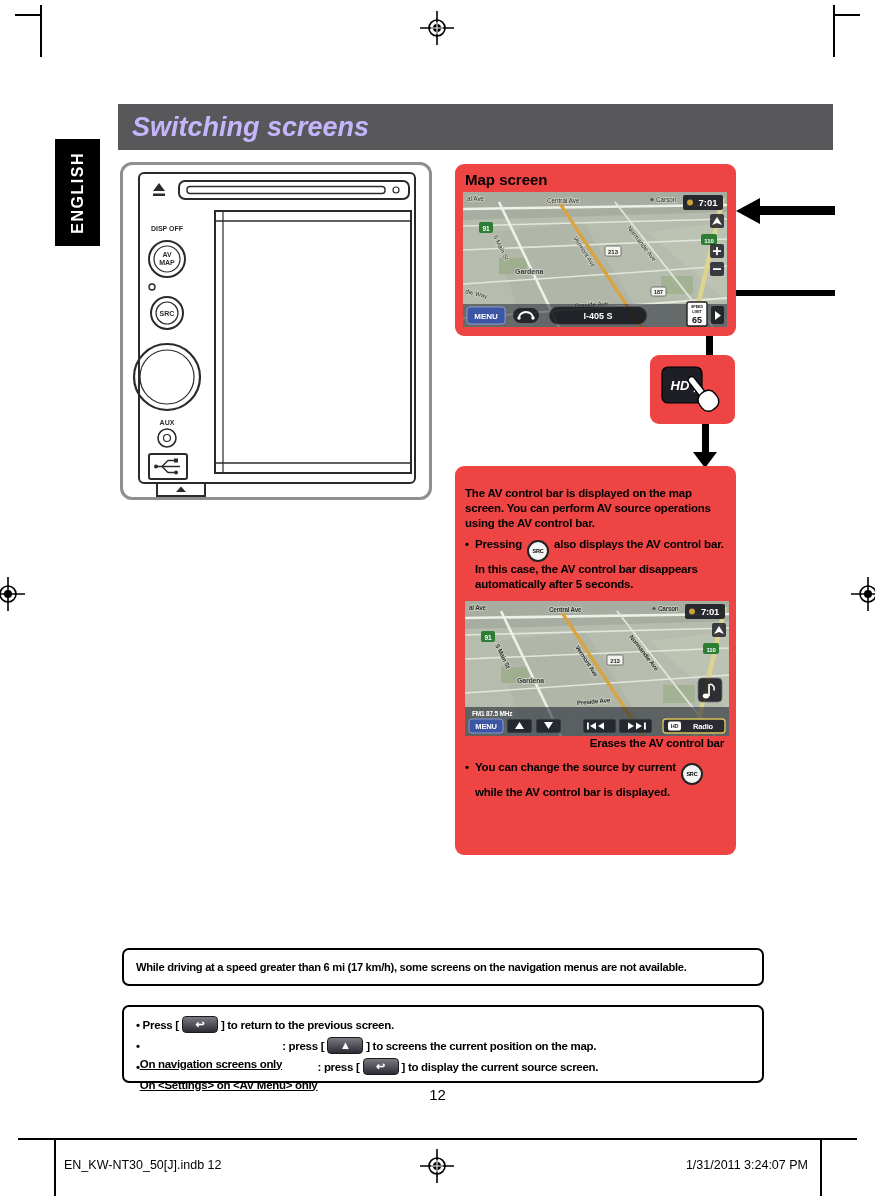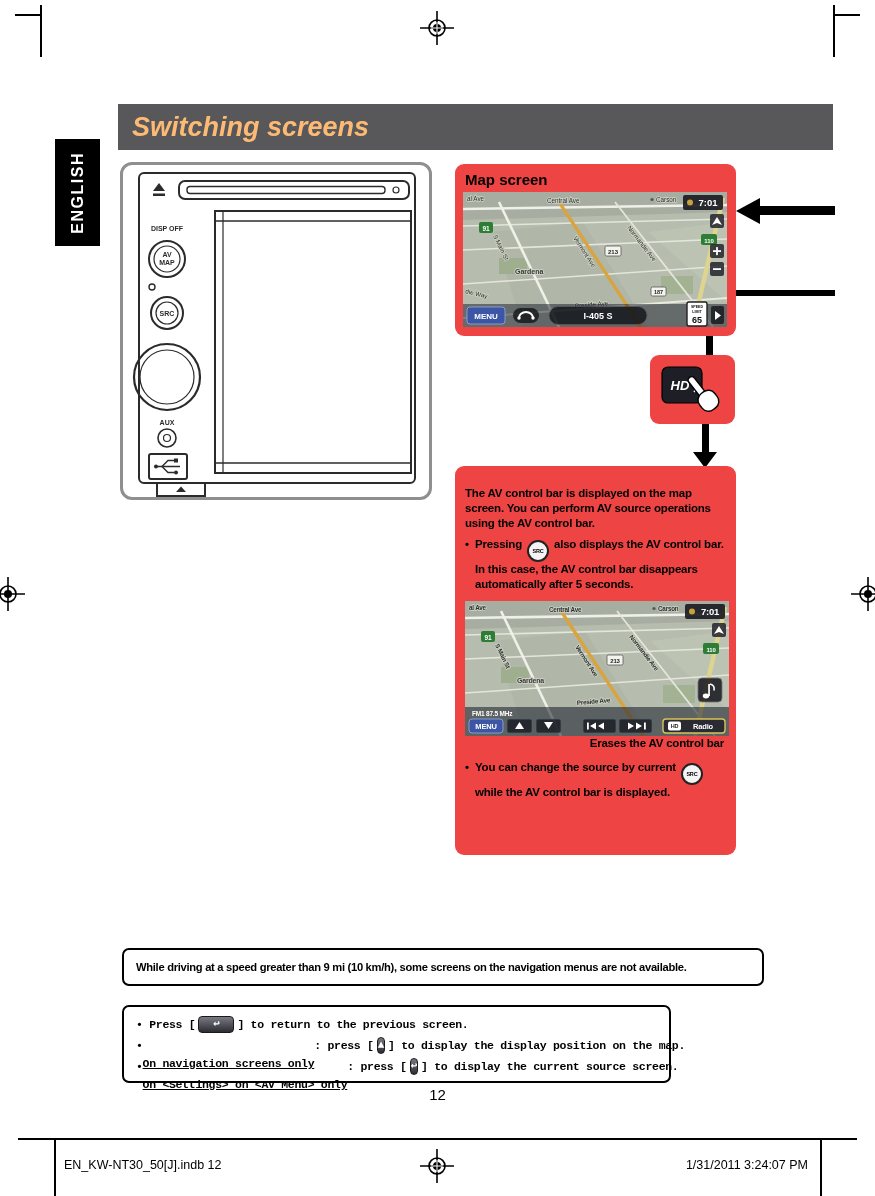--- a/index.html
+++ b/index.html
@@ -12,21 +12,21 @@
 
   
   .lang-tab{left:55px;top:139px;width:45px;height:107px;background:#000;color:#fff;
     display:flex;align-items:center;justify-content:center;}
   .lang-tab span{writing-mode:vertical-rl;transform:rotate(180deg);
     font-weight:bold;font-size:16px;letter-spacing:1.5px;}
 
   
   .header{left:118px;top:104px;width:715px;height:46px;background:#58585a;
     display:flex;align-items:center;padding-left:14px;box-sizing:border-box;}
-  .header .title{color:#fdba74;font-style:italic;font-weight:bold;font-size:27px;}
+  .header .title{color:#c4b5fd;font-style:italic;font-weight:bold;font-size:27px;}
 
   
   .device-box{left:120px;top:162px;width:312px;height:338px;background:#fff;
     border:3px solid #8f8f8f;border-radius:12px;box-sizing:border-box;overflow:hidden;}
 
   
   .panel{background:#ef4444;border-radius:9px;box-sizing:border-box;}
   .map-panel{left:455px;top:164px;width:281px;height:172px;padding:5px 8px;}
   .map-panel .ptitle{font-weight:bold;font-size:15px;margin:2px 0 4px 2px;}
 
@@ -49,21 +49,21 @@
   .src-chip{display:inline-flex;align-items:center;justify-content:center;width:18px;height:18px;
     border-radius:50%;border:2px solid #222;background:#f4f4f4;font-size:5.5px;font-weight:bold;
     vertical-align:-5px;margin:0 2px;}
   .caption{text-align:right;font-size:11.5px;font-weight:bold;padding-right:2px;}
 
   
   .note{border:2px solid #000;border-radius:7px;background:#fff;box-sizing:border-box;
     font-weight:bold;letter-spacing:-0.3px;}
   .note1{left:122px;top:948px;width:642px;height:38px;display:flex;align-items:center;
     padding:0 12px;font-size:11.2px;white-space:nowrap;overflow:hidden;}
-  .note2{left:122px;top:1005px;width:549px;height:78px;padding:7px 12px;font-size:11.5px;font-family:Liberation Mono, monospace;}
+  .note2{left:122px;top:1005px;width:642px;height:78px;padding:7px 12px;font-size:11.5px;}
   .note2 .row{display:flex;align-items:center;height:21px;white-space:nowrap;}
   .btn-chip{display:inline-flex;align-items:center;justify-content:center;width:34px;height:15px;
     border-radius:4px;background:linear-gradient(#7a7a82,#2c2c34);color:#fff;font-size:11px;
     border:1px solid #1a1a1a;margin:0 3px;line-height:1;}
   .u{text-decoration:underline;margin-top:36px;}
 
   .page-num{left:0;top:1086px;width:875px;text-align:center;font-size:15px;}
   .footer-text{top:1158px;font-size:12.5px;}
 </style>
 </head>
@@ -400,35 +400,35 @@
     <span class="blt">•</span>
     <span><span>You can change the source by current</span>
       <span class="src-chip">
           <span>SRC</span>
         </span>
       <span>while the AV control bar is displayed.</span></span>
   </div>
 </div>
 
 <div class="abs note note1">
-  <span>While driving at a speed greater than 9 mi (10 km/h), some screens on the navigation menus are not available.</span>
+  <span>While driving at a speed greater than 6 mi (17 km/h), some screens on the navigation menus are not available.</span>
 </div>
 
 <div class="abs note note2">
   <div class="row">
     <span>•  Press [</span>
       <span class="btn-chip">↩</span>
       <span>] to return to the previous screen.</span>
   </div>
   <div class="row">
     <span>•  </span>
       <span class="u">On navigation screens only</span>
       <span>: press [</span>
       <span class="btn-chip">▲</span>
-      <span>] to display the display position on the map.</span>
+      <span>] to screens the current position on the map.</span>
   </div>
   <div class="row">
     <span>•  </span>
       <span class="u">On &lt;Settings&gt; on &lt;AV Menu&gt; only</span>
       <span>: press [</span>
       <span class="btn-chip">↩</span>
       <span>] to display the current source screen.</span>
   </div>
 </div>
 

